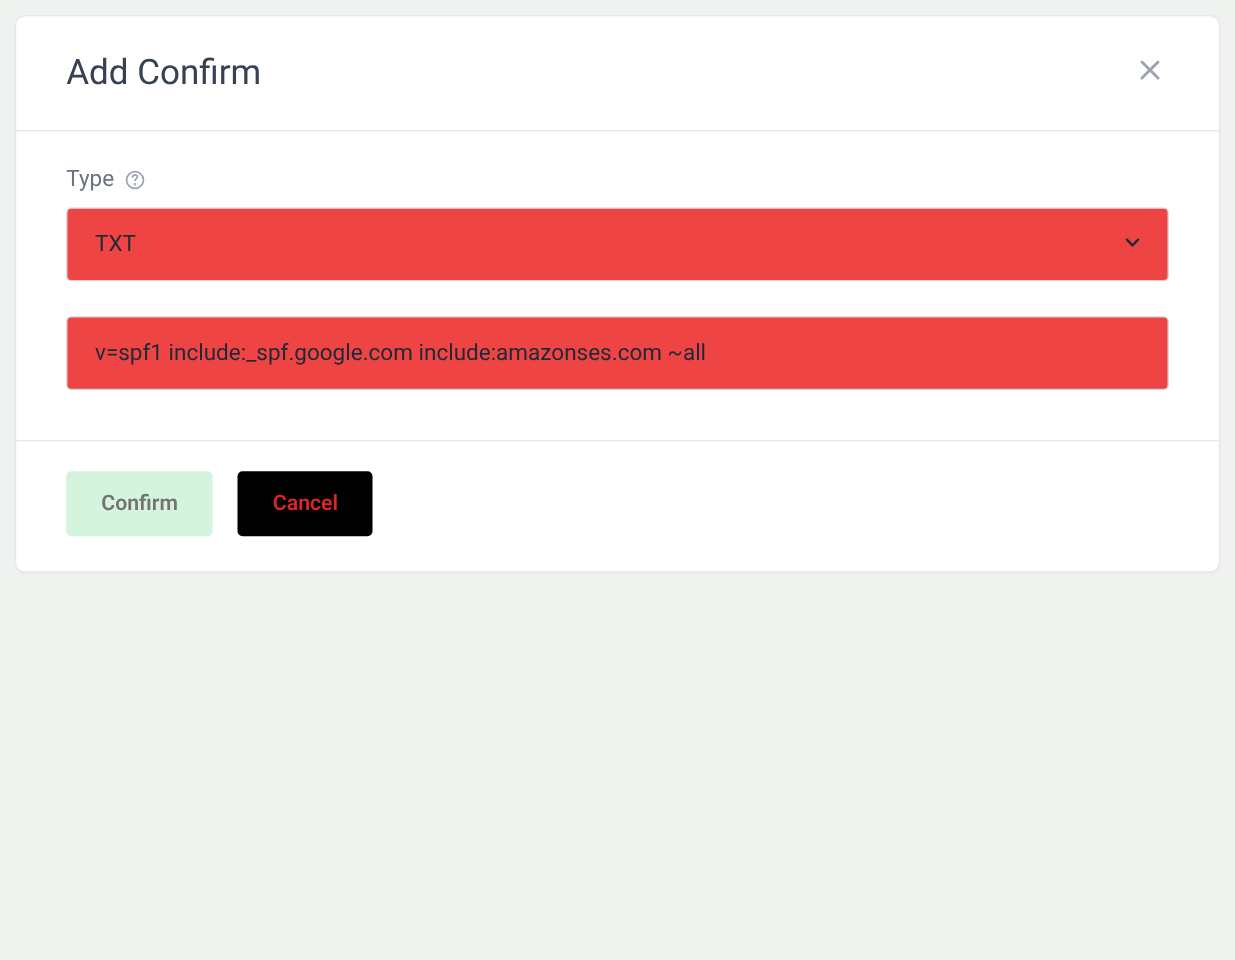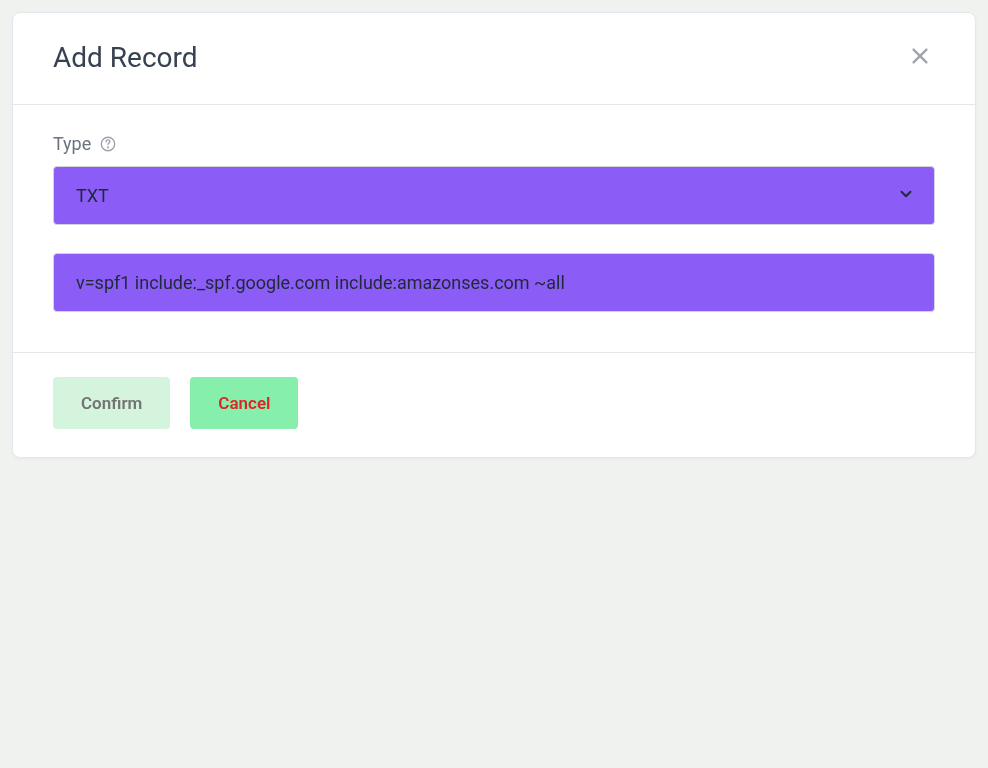--- a/index.html
+++ b/index.html
@@ -97,21 +97,21 @@
     }
     
     .form-select,
     .form-input {
       width: 100%;
       padding: 18px 22px;
       font-size: 18px;
       color: #1f2937;
       border: 1px solid #d1d5db;
       border-radius: 4px;
-      background: #8b5cf6;
+      background: #ef4444;
       outline: none;
       font-family: inherit;
     }
     
     .form-select {
       appearance: none;
       -webkit-appearance: none;
       cursor: pointer;
       padding-right: 50px;
     }
@@ -146,31 +146,31 @@
       cursor: pointer;
       font-family: inherit;
     }
     
     .btn-confirm {
       background: #d4f4dd;
       color: #737373;
     }
     
     .btn-cancel {
-      background: #86efac;
+      background: #000000;
       color: #dc2626;
     }
   </style>
 </head>
 <body>
 
 <div class="modal">
 
   <div class="modal-header">
-    <h2 class="modal-title">Add Record</h2>
+    <h2 class="modal-title">Add Confirm</h2>
     <button class="close-btn">
       <span>
         <svg viewBox="0 0 24 24" fill="none" stroke="currentColor" stroke-width="2.5" stroke-linecap="round">
           <line x1="5" y1="5" x2="19" y2="19"></line>
           <line x1="19" y1="5" x2="5" y2="19"></line>
         </svg>
       </span>
     </button>
   </div>
 

